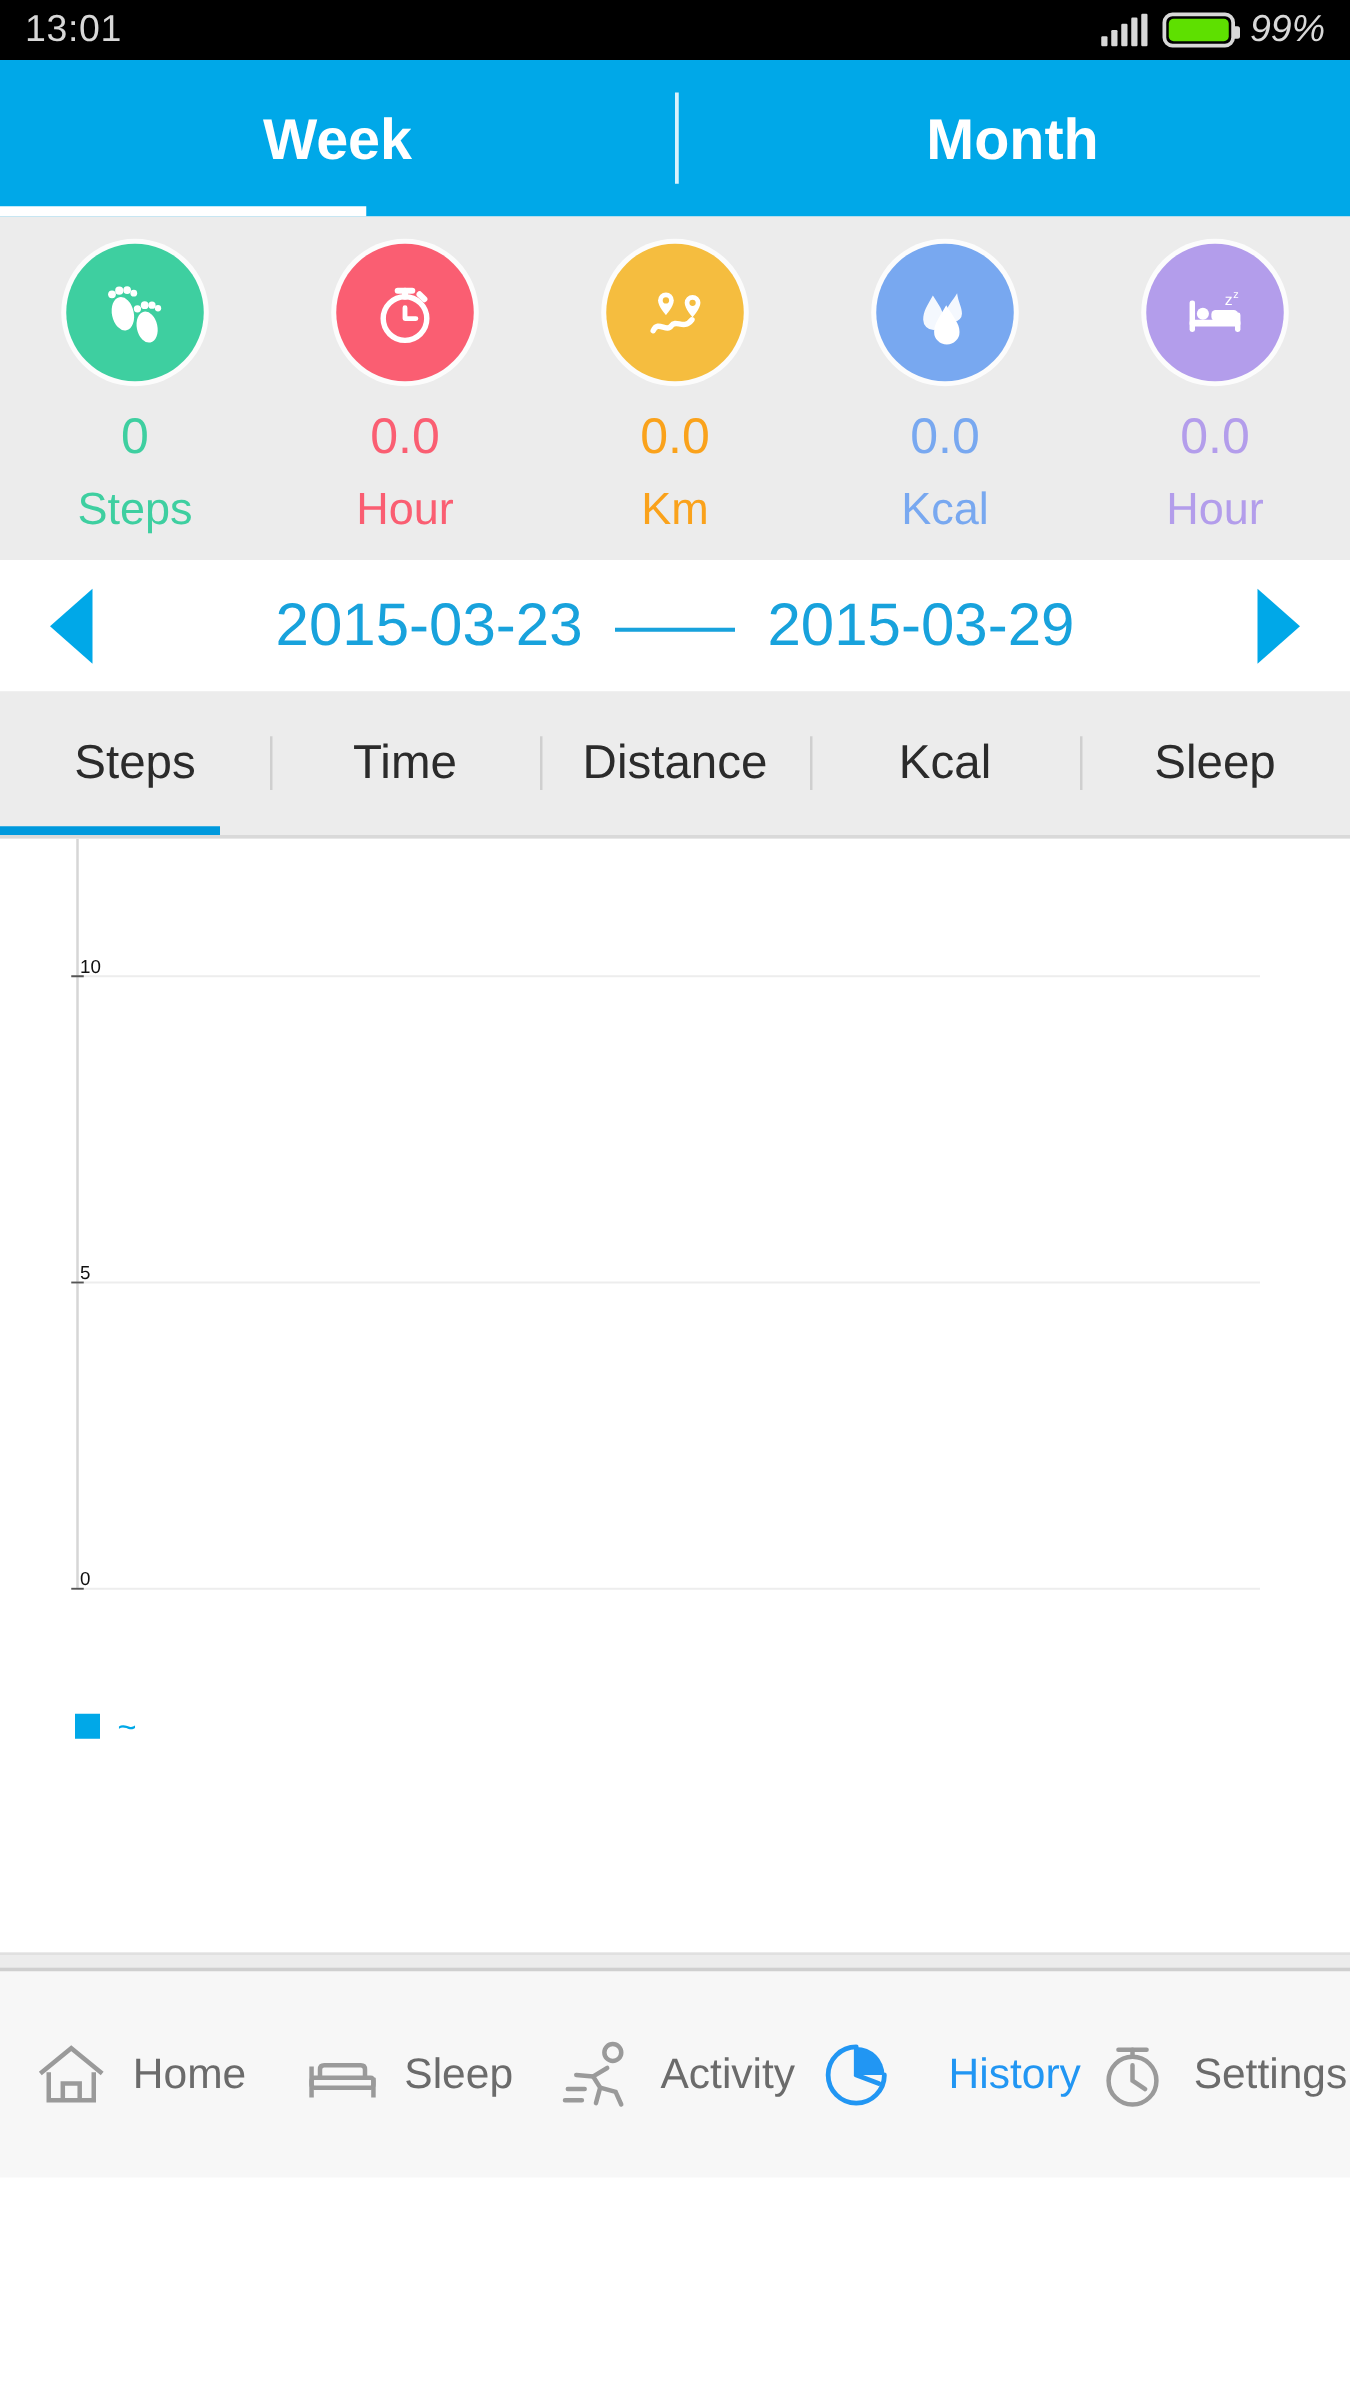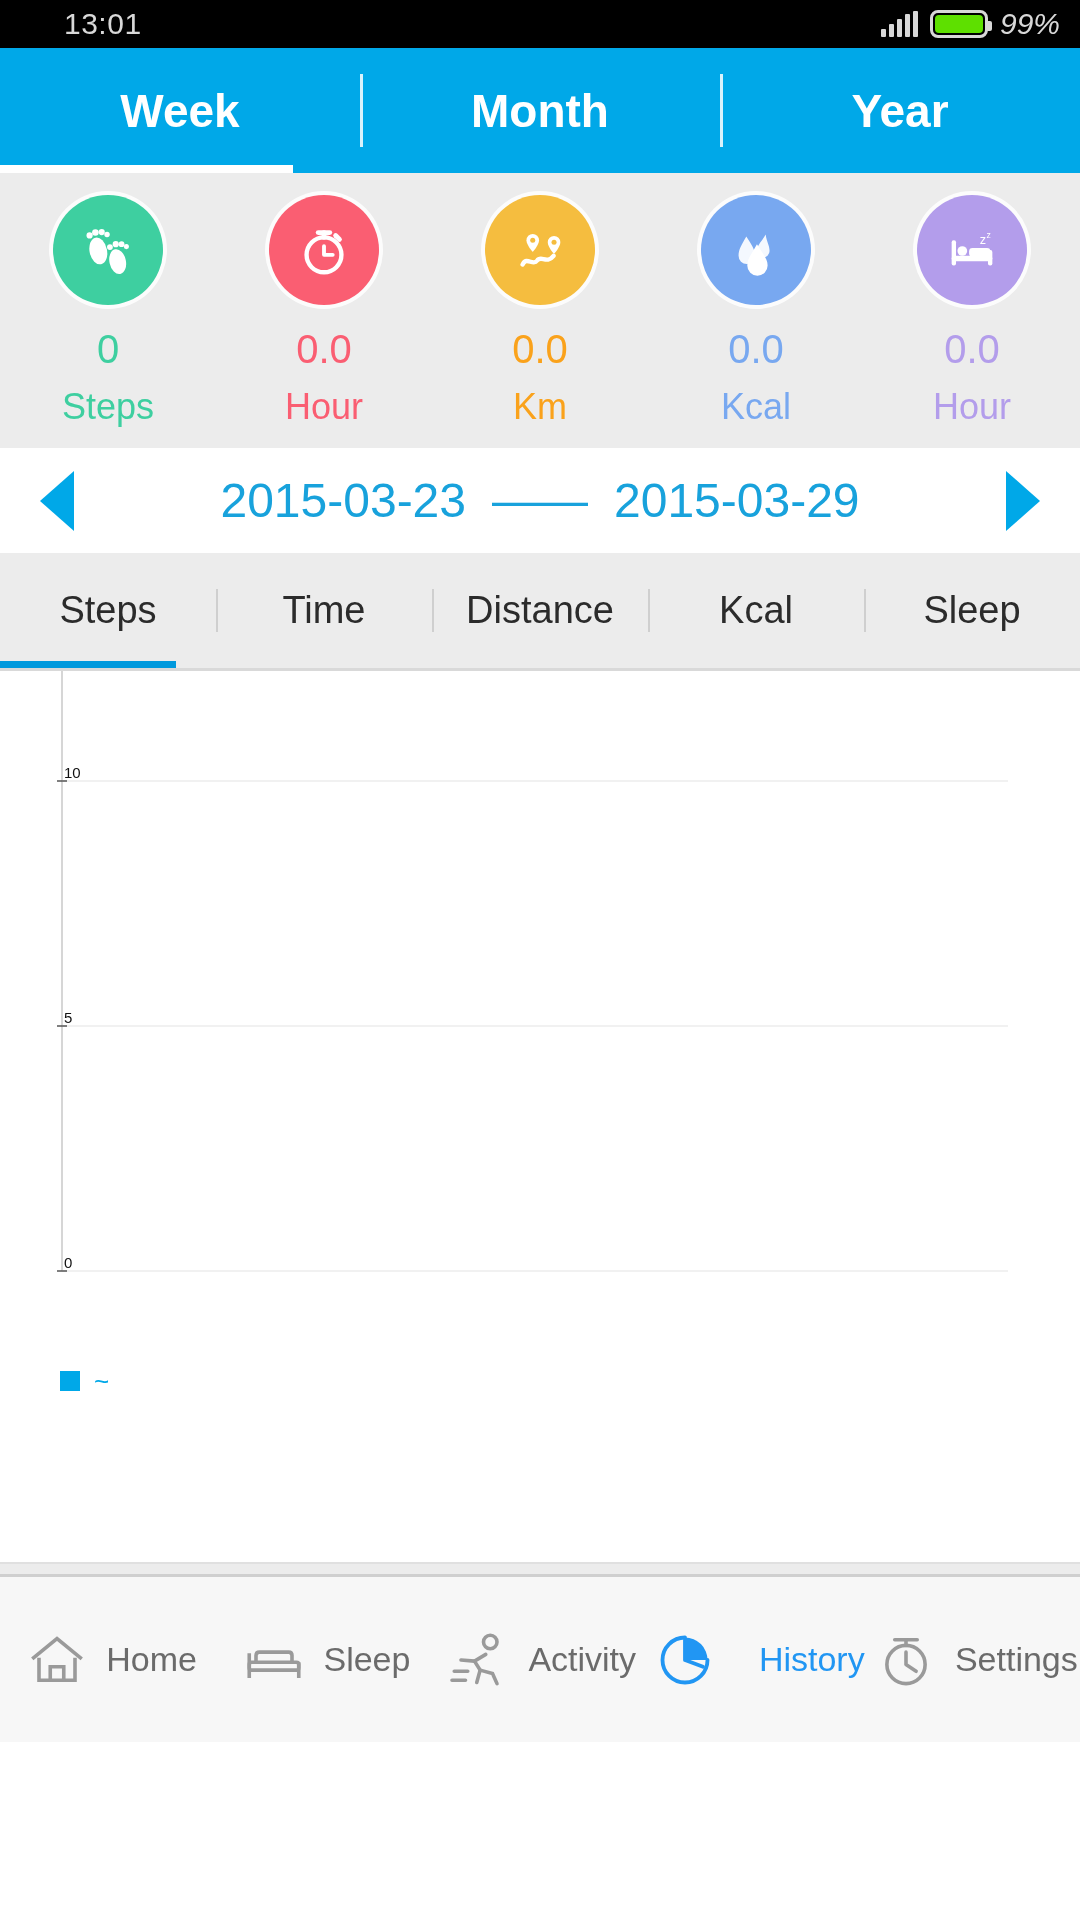--- a/index.html
+++ b/index.html
@@ -9,21 +9,21 @@
     background:#ffffff;
     overflow:hidden;
   }
 
   
   .statusbar{
     height:48px; background:#000; color:#fff;
     display:flex; align-items:center; justify-content:space-between;
     padding:0 20px;
   }
-  .status-time{ font-size:30px; color:#d8d8d8; letter-spacing:0.5px;margin-left:44px; }
+  .status-time{ font-size:30px; color:#d8d8d8; letter-spacing:0.5px; }
   .status-right{ display:flex; align-items:center; gap:12px;font-style:italic; }
   .signal{ display:flex; align-items:flex-end; gap:3px; height:26px; }
   .signal i{ display:block; width:5px; background:#d8d8d8; border-radius:1px; }
   .signal i:nth-child(1){ height:8px; }
   .signal i:nth-child(2){ height:13px; }
   .signal i:nth-child(3){ height:18px; }
   .signal i:nth-child(4){ height:23px; }
   .signal i:nth-child(5){ height:26px; }
   .battery{
     width:58px; height:28px; border:3px solid #d8d8d8; border-radius:8px;
@@ -148,23 +148,20 @@
     <div class="status-batt-pct">99%</div>
   </div>
 </div>
 
 <div class="period-tabs">
   <div class="period-tab">
     <span>Week</span>
   </div>
   <div class="period-tab">
     <span>Month</span>
-  </div>
-  <div class="period-tab">
-    <span>Year</span>
   </div>
   <div class="period-underline"></div>
 </div>
 
 <div class="summary">
 
   <div class="metric">
     <div class="metric-circle" style="background:#3ECFA0">
       <svg viewBox="0 0 64 64" fill="#fff">
         <ellipse cx="22" cy="33" rx="9" ry="14" transform="rotate(-12 22 33)"></ellipse>

